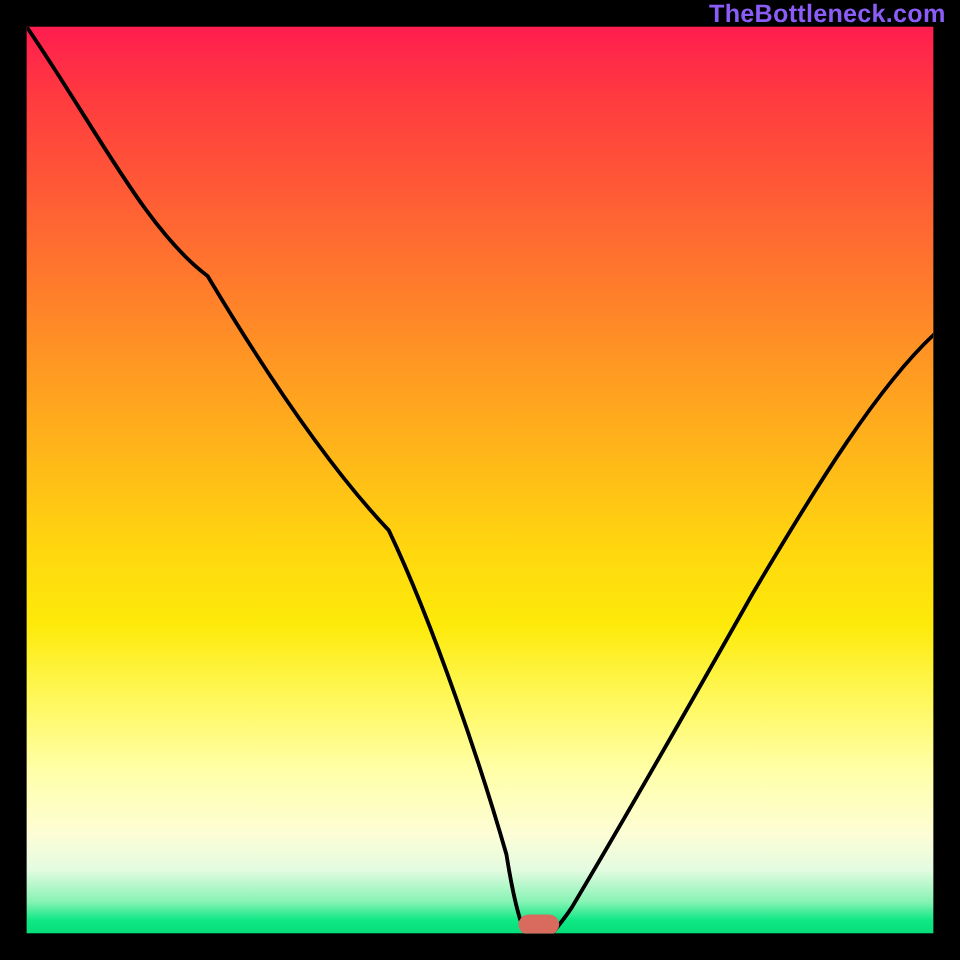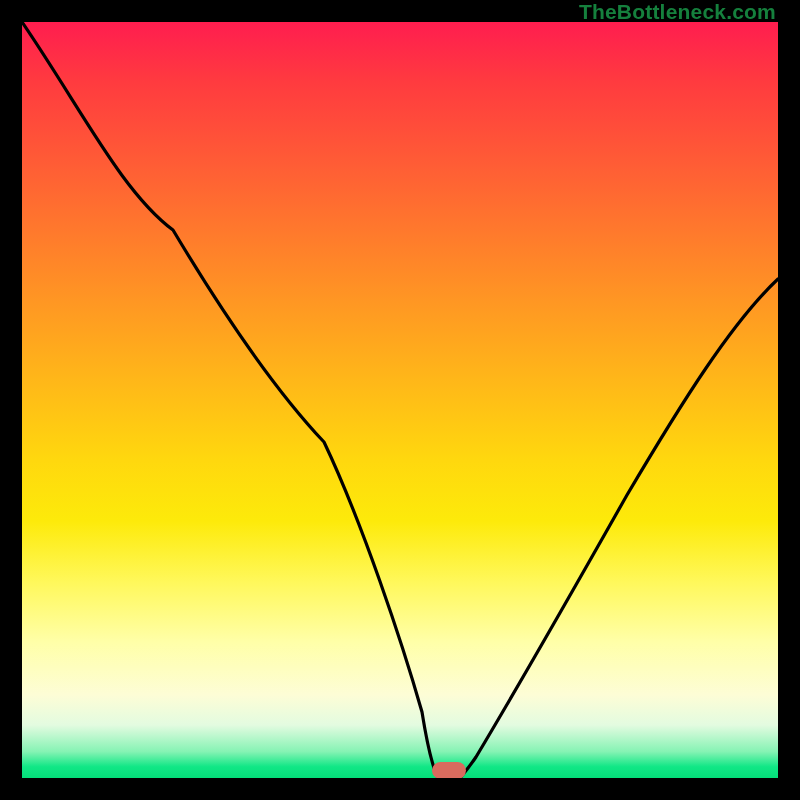--- a/index.html
+++ b/index.html
@@ -61,26 +61,26 @@
   }
   .marker {
     position: absolute;
     background: #d96b5e;
     border-radius: 9px;
     height: 17px;
     width: 34px;
   }
   .watermark {
     position: absolute;
-    right: 24px;
+    right: 12px;
     top: 0px;
     font-family: Arial, Helvetica, sans-serif;
     font-size: 21px;
     font-weight: bold;
-    color: #15803d;
+    color: #8b5cf6;
     letter-spacing: 0.2px;
     user-select: none;
   }
 </style>
 </head>
 <body>
 
 <div class="frame">
 
   <div class="plot-area">

